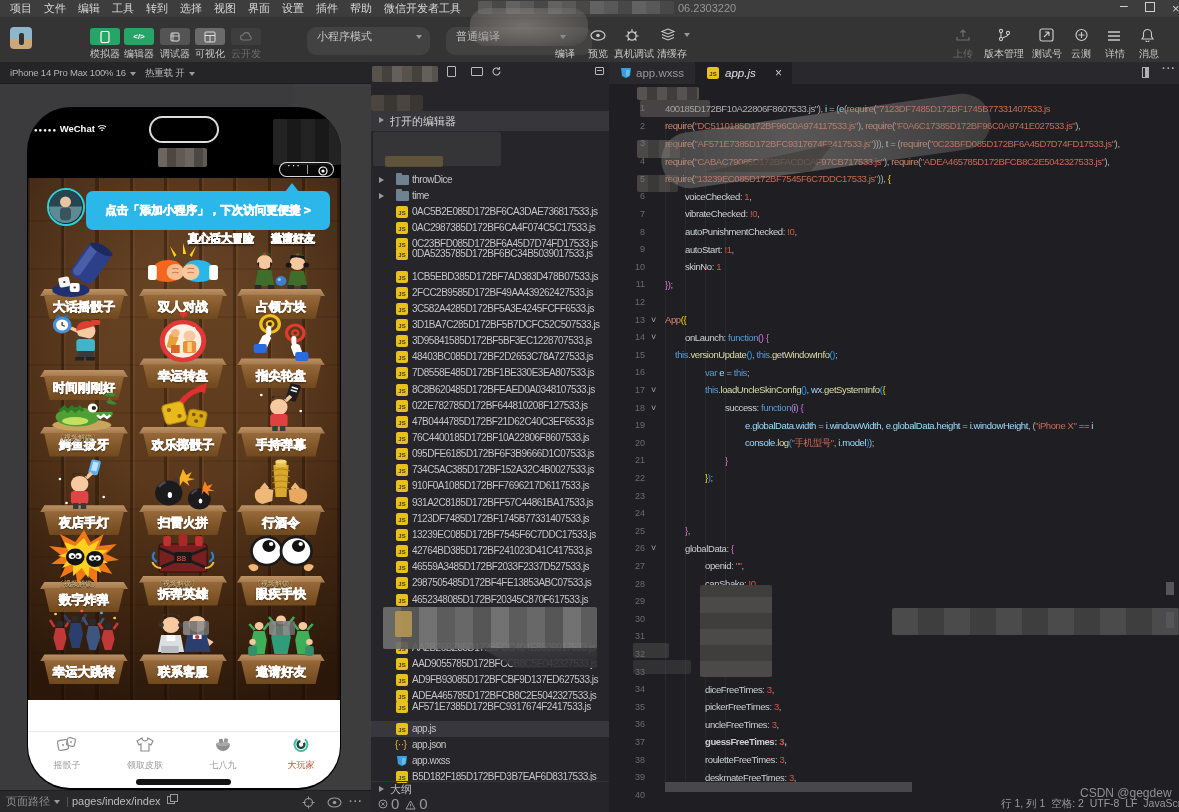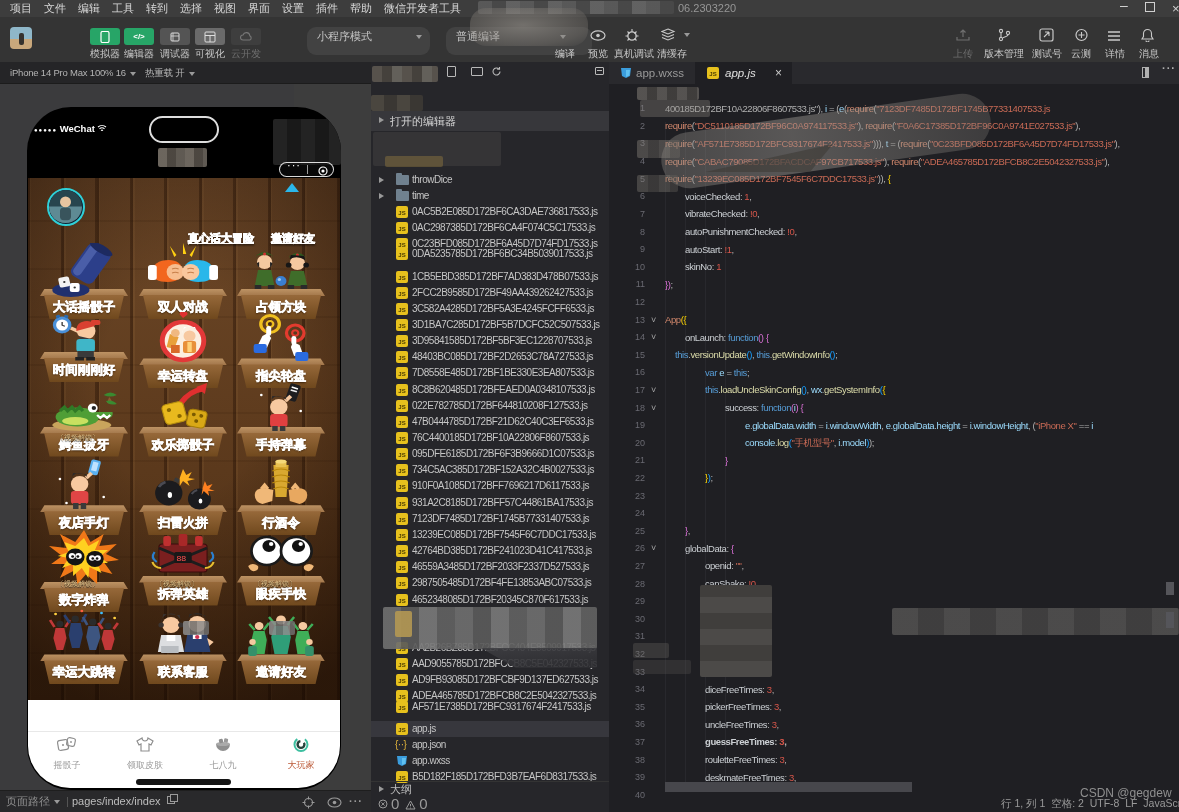--- a/index.html
+++ b/index.html
@@ -200,41 +200,42 @@
         <div id="capsule">
           <div class="d"></div>
           <span style="position:absolute;left:7px;top:-4px;color:#fff;font-size:11px;letter-spacing:1px;">···</span>
           <svg style="position:absolute;right:5px;top:3px;" width="10" height="10" viewBox="0 0 10 10">
             <circle cx="5" cy="5" r="4" fill="none" stroke="#fff" stroke-width="1.2"></circle>
             <circle cx="5" cy="5" r="1.6" fill="#fff"></circle>
           </svg>
         </div>
         <div id="wood"></div>
         <div id="bannertri"></div>
+        <div id="banner">点击「添加小程序」，下次访问更便捷 &gt;</div>
         <div id="pavatar"><svg width="33" height="33" viewBox="0 0 36 36" style="border-radius:50%;">
 <rect width="36" height="36" fill="#27454e"></rect>
             <rect y="18" width="36" height="18" fill="#5e8a94"></rect>
 <circle cx="18" cy="13" r="6" fill="#e8c5a0"></circle>
             <rect x="12" y="19" width="12" height="14" rx="4" fill="#39545c"></rect>
           </svg></div>
         <div class="wlink" style="left:161px;">真心话大冒险</div>
         <div class="wlink" style="left:244px;">邀请好友</div>
         <div class="shelf" style="left:17px;top:182.0px;">
           <div class="top"></div>
           <div class="face">大话摇骰子</div>
         </div>
         <div class="shelf" style="left:116px;top:182.0px;">
           <div class="top"></div>
           <div class="face">双人对战</div>
         </div>
         <div class="shelf" style="left:214px;top:182.0px;">
           <div class="top"></div>
           <div class="face">占领方块</div>
         </div>
-        <div class="shelf" style="left:17px;top:245px;">
+        <div class="shelf" style="left:17px;top:263px;">
           <div class="top"></div>
           <div class="face">时间刚刚好</div>
         </div>
         <div class="shelf" style="left:116px;top:251.4px;">
           <div class="top"></div>
           <div class="face">幸运转盘</div>
         </div>
         <div class="shelf" style="left:214px;top:251.4px;">
           <div class="top"></div>
           <div class="face">指尖轮盘</div>

